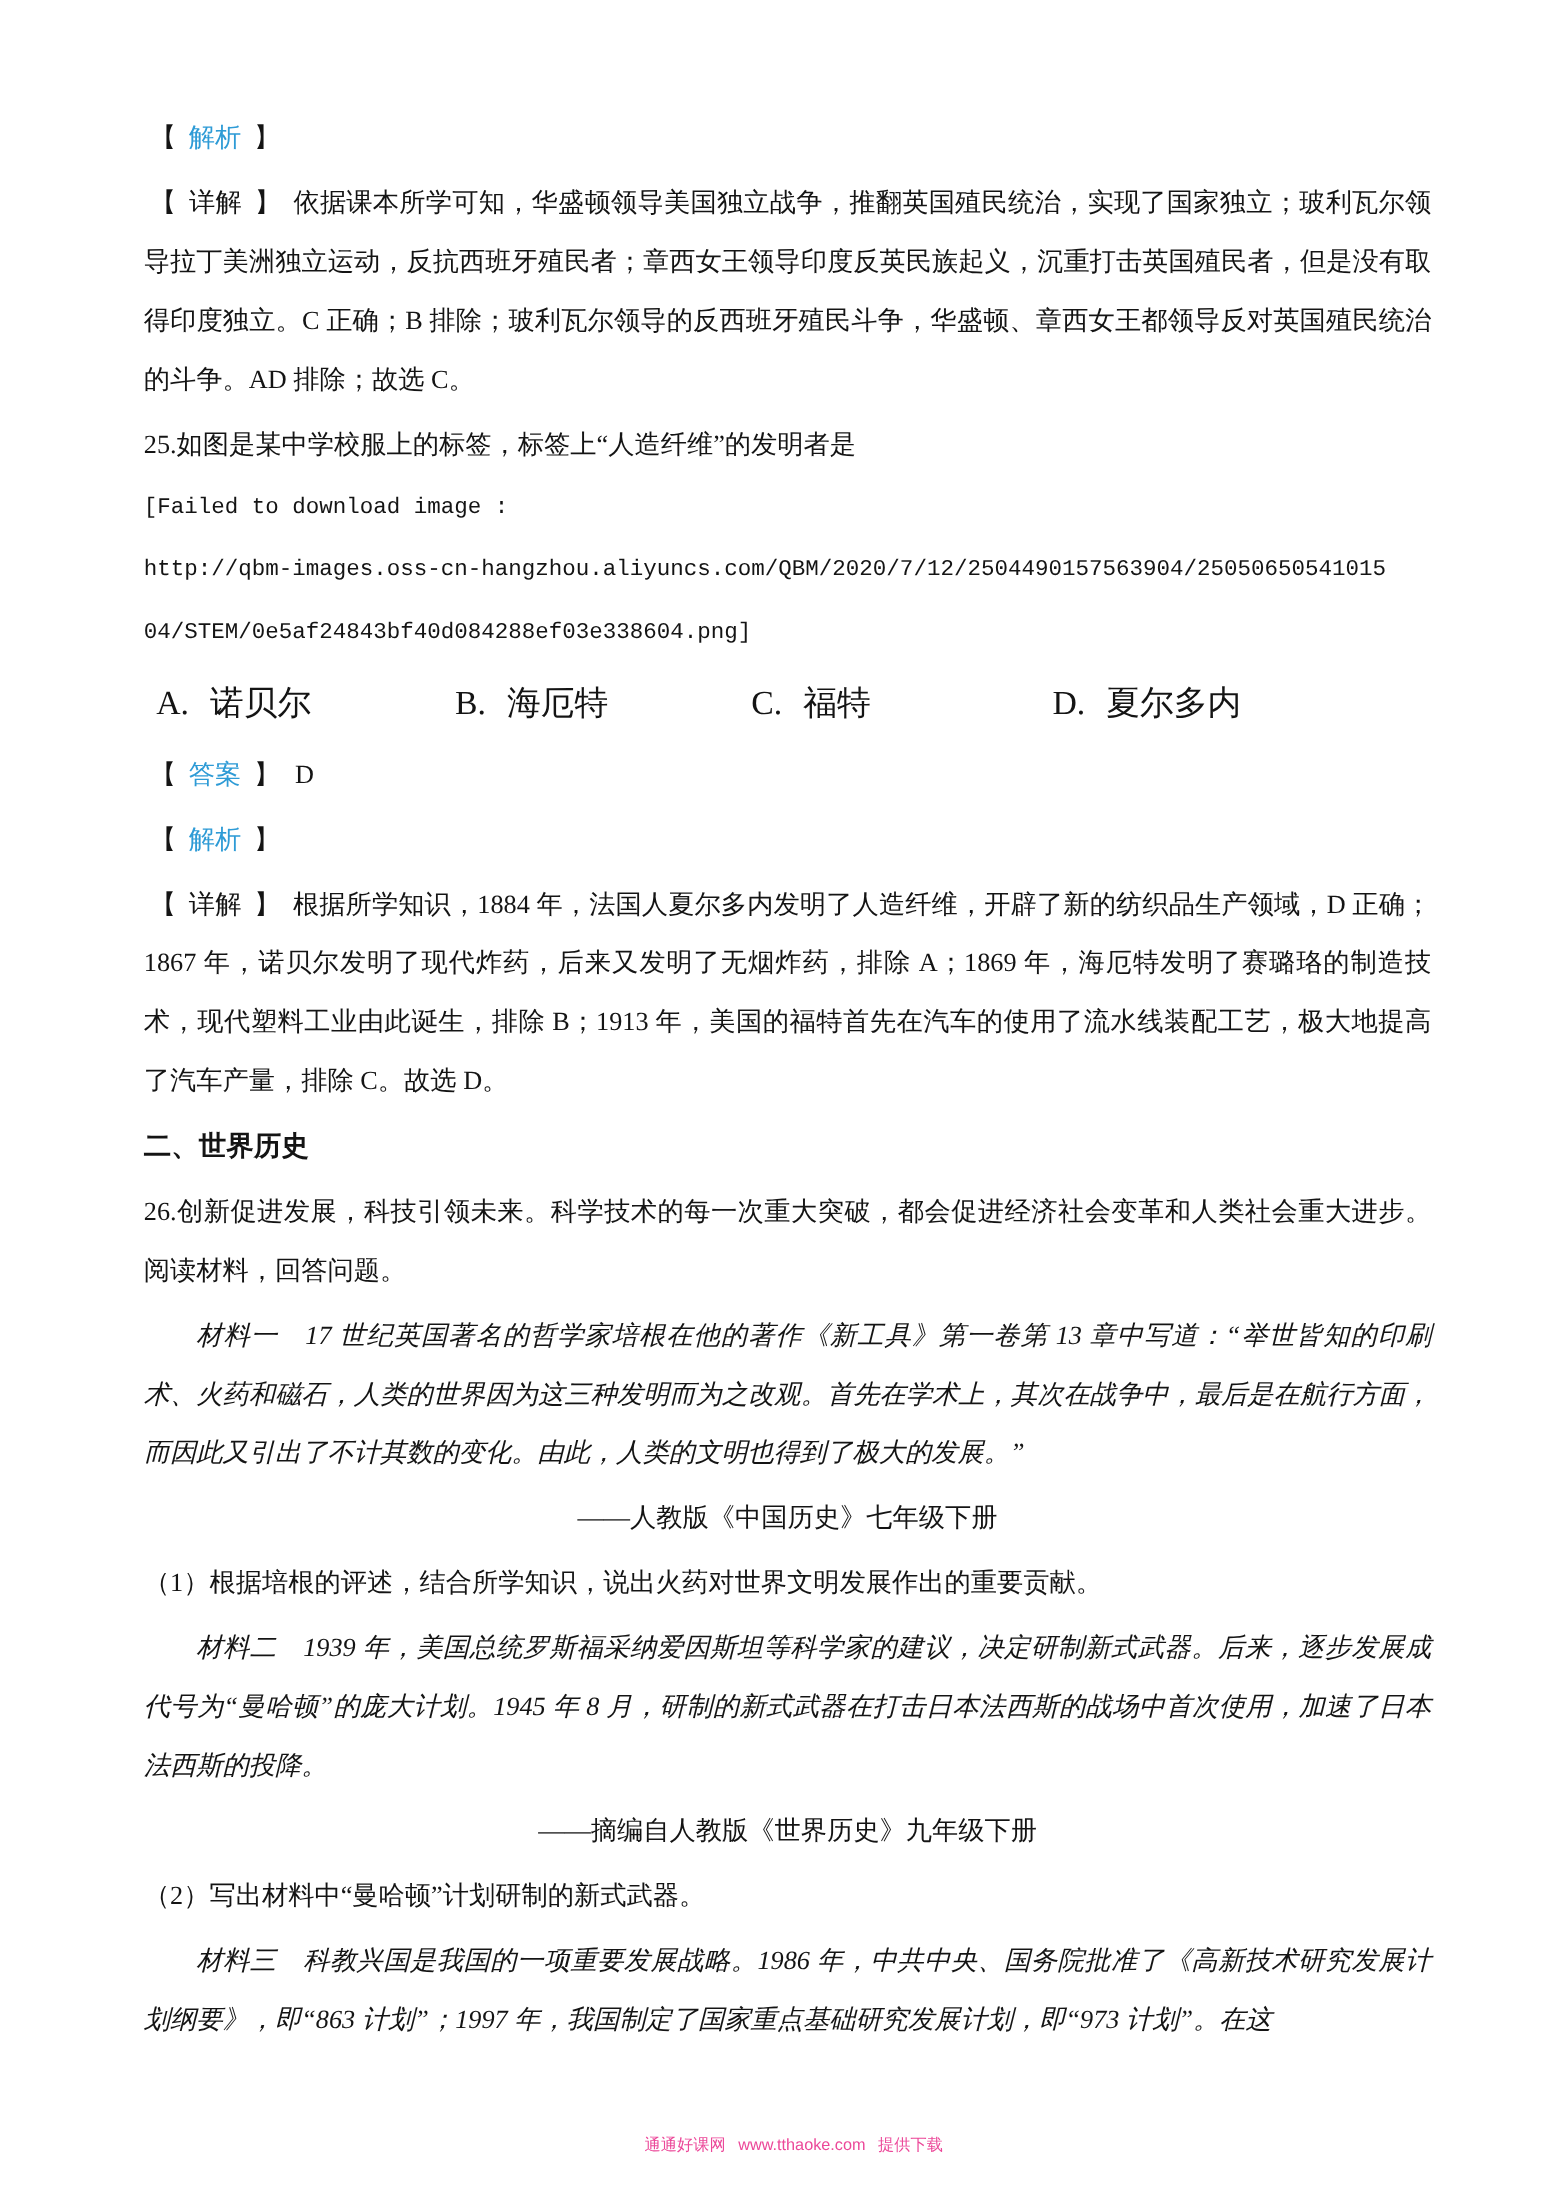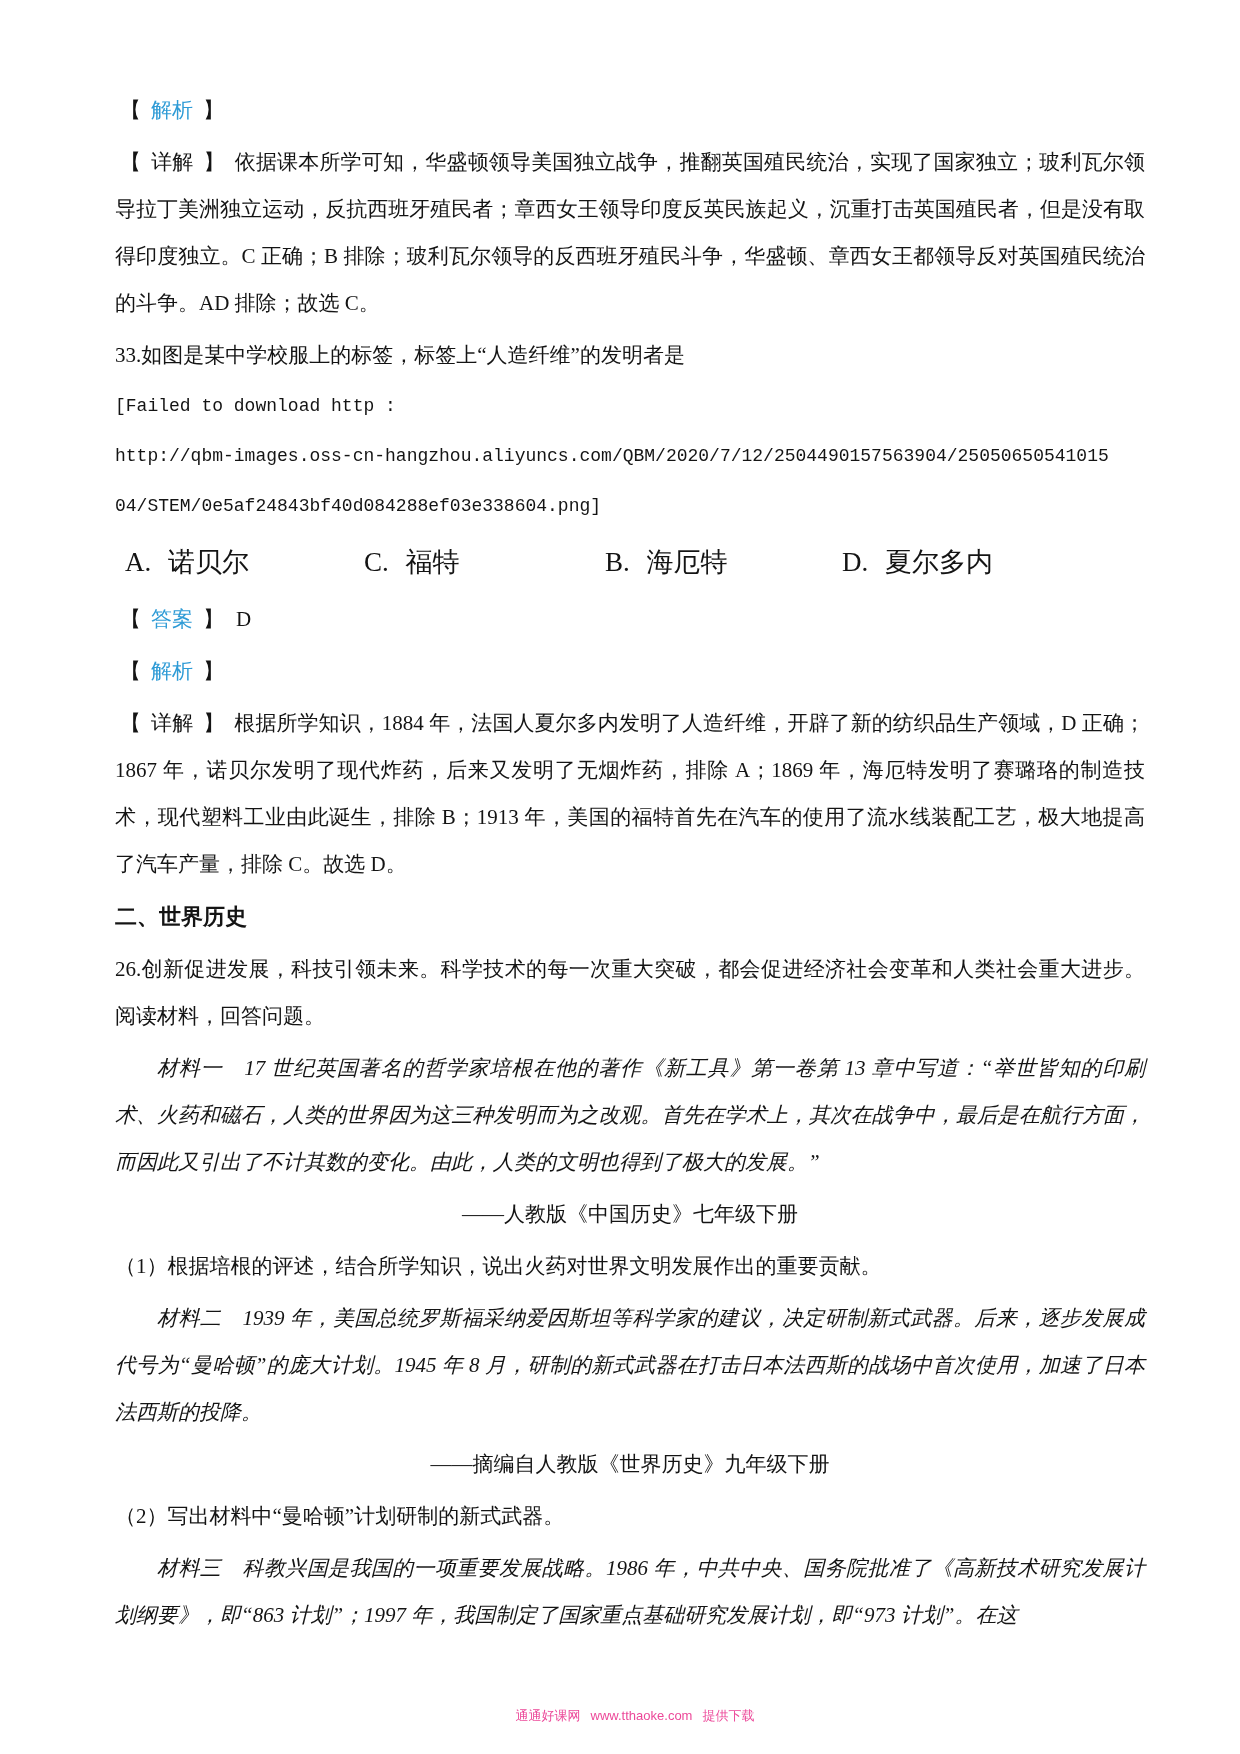--- a/index.html
+++ b/index.html
@@ -65,32 +65,32 @@
 </style>
 </head>
 <body>
 
 <div class="page">
 
   <p class="para"><span>【</span><span class="accent">解析</span><span>】</span></p>
 
   <p class="para"><span>【</span><span>详解</span><span>】</span><span>依据课本所学可知，华盛顿领导美国独立战争，推翻英国殖民统治，实现了国家独立；玻利瓦尔领导拉丁美洲独立运动，反抗西班牙殖民者；章西女王领导印度反英民族起义，沉重打击英国殖民者，但是没有取得印度独立。C 正确；B 排除；玻利瓦尔领导的反西班牙殖民斗争，华盛顿、章西女王都领导反对英国殖民统治的斗争。AD 排除；故选 C。</span></p>
 
-  <p class="para">33.如图是某中学校服上的标签，标签上“人造纤维”的发明者是</p>
+  <p class="para">25.如图是某中学校服上的标签，标签上“人造纤维”的发明者是</p>
 
   <div class="mono-block">
-    <div class="mono-line">[Failed to download http :</div>
+    <div class="mono-line">[Failed to download image :</div>
     <div class="mono-line">http://qbm-images.oss-cn-hangzhou.aliyuncs.com/QBM/2020/7/12/2504490157563904/25050650541015</div>
     <div class="mono-line">04/STEM/0e5af24843bf40d084288ef03e338604.png]</div>
   </div>
 
   <div class="options">
     <div class="opt opt-a"><span>A.</span>&nbsp;<span>诺贝尔</span></div>
+    <div class="opt opt-b"><span>B.</span>&nbsp;<span>海厄特</span></div>
     <div class="opt opt-c"><span>C.</span>&nbsp;<span>福特</span></div>
-    <div class="opt opt-b"><span>B.</span>&nbsp;<span>海厄特</span></div>
     <div class="opt opt-d"><span>D.</span>&nbsp;<span>夏尔多内</span></div>
   </div>
 
   <p class="para"><span>【</span><span class="accent">答案</span><span>】</span><span class="answer-value">D</span></p>
 
   <p class="para"><span>【</span><span class="accent">解析</span><span>】</span></p>
 
   <p class="para"><span>【</span><span>详解</span><span>】</span><span>根据所学知识，1884 年，法国人夏尔多内发明了人造纤维，开辟了新的纺织品生产领域，D 正确；1867 年，诺贝尔发明了现代炸药，后来又发明了无烟炸药，排除 A；1869 年，海厄特发明了赛璐珞的制造技术，现代塑料工业由此诞生，排除 B；1913 年，美国的福特首先在汽车的使用了流水线装配工艺，极大地提高了汽车产量，排除 C。故选 D。</span></p>
 
   <h2 class="section-title">二、世界历史</h2>

